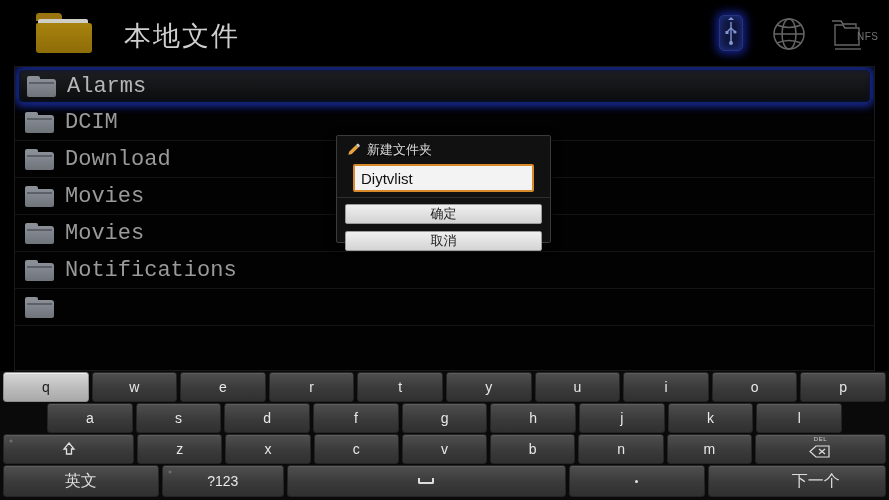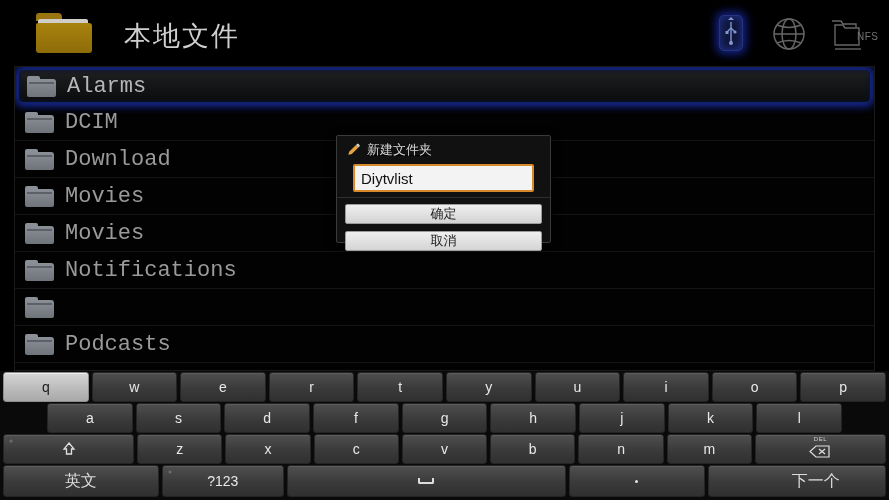--- a/index.html
+++ b/index.html
@@ -239,28 +239,20 @@
         </div>
         <div class="lbl">Notifications</div>
       </div>
       <div class="row">
         <div class="ficon">
           <div class="ftab"></div>
           <div class="fbody"></div>
           <div class="fslit"></div>
         </div>
       </div>
-      <div class="row">
-        <div class="ficon">
-          <div class="ftab"></div>
-          <div class="fbody"></div>
-          <div class="fslit"></div>
-        </div>
-        <div class="lbl">Podcasts</div>
-      </div>
     </div>
 
   <div class="dialog">
     <div class="dlg-title">
       <svg class="pencil" viewBox="0 0 15 14">
         <path d="M2 12 l1.4 -3.6 L10 2 l2.4 2.4 L5.8 11 z" fill="#e8a33d"></path>
         <path d="M10 2 l2.4 2.4 l1.1 -1.1 a1 1 0 0 0 0 -1.4 l-1 -1 a1 1 0 0 0 -1.4 0 z" fill="#d4d4d4"></path>
         <path d="M2 12 l1.4 -0.5 l-0.9 -0.9 z" fill="#333"></path>
       </svg>
       <div class="t">新建文件夹</div>

